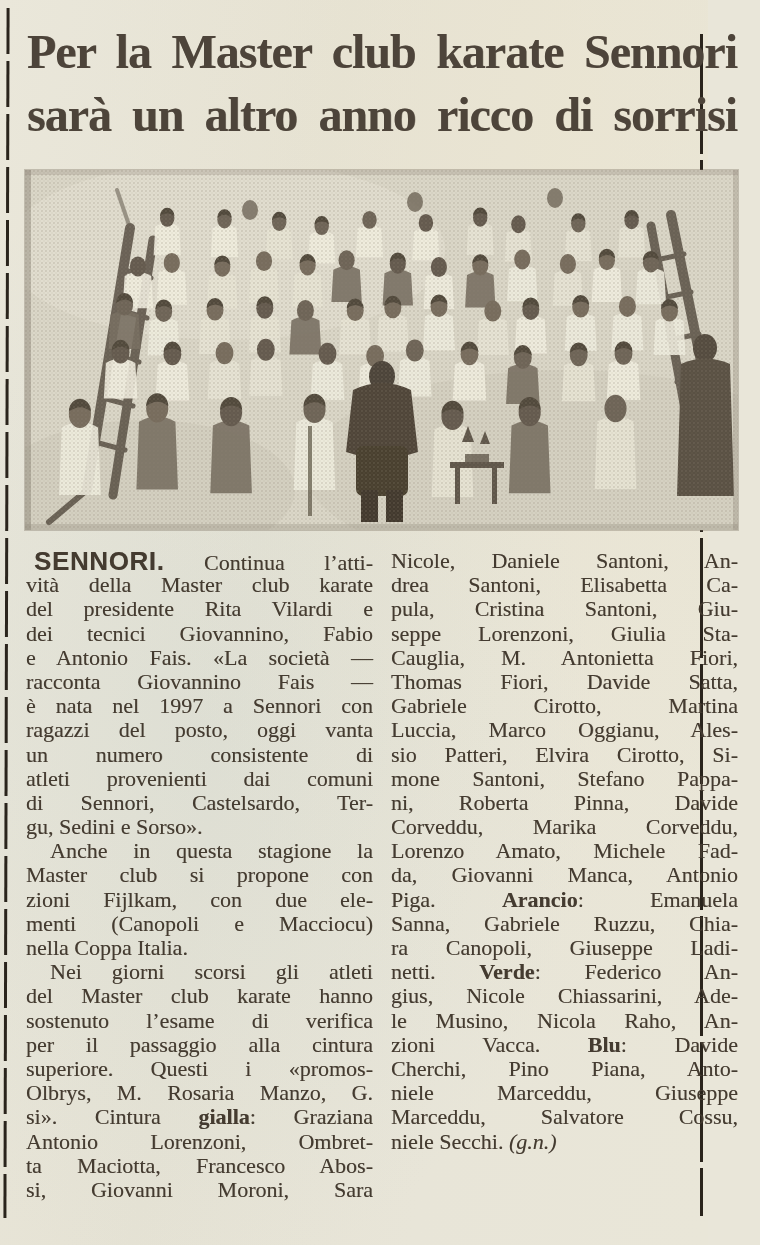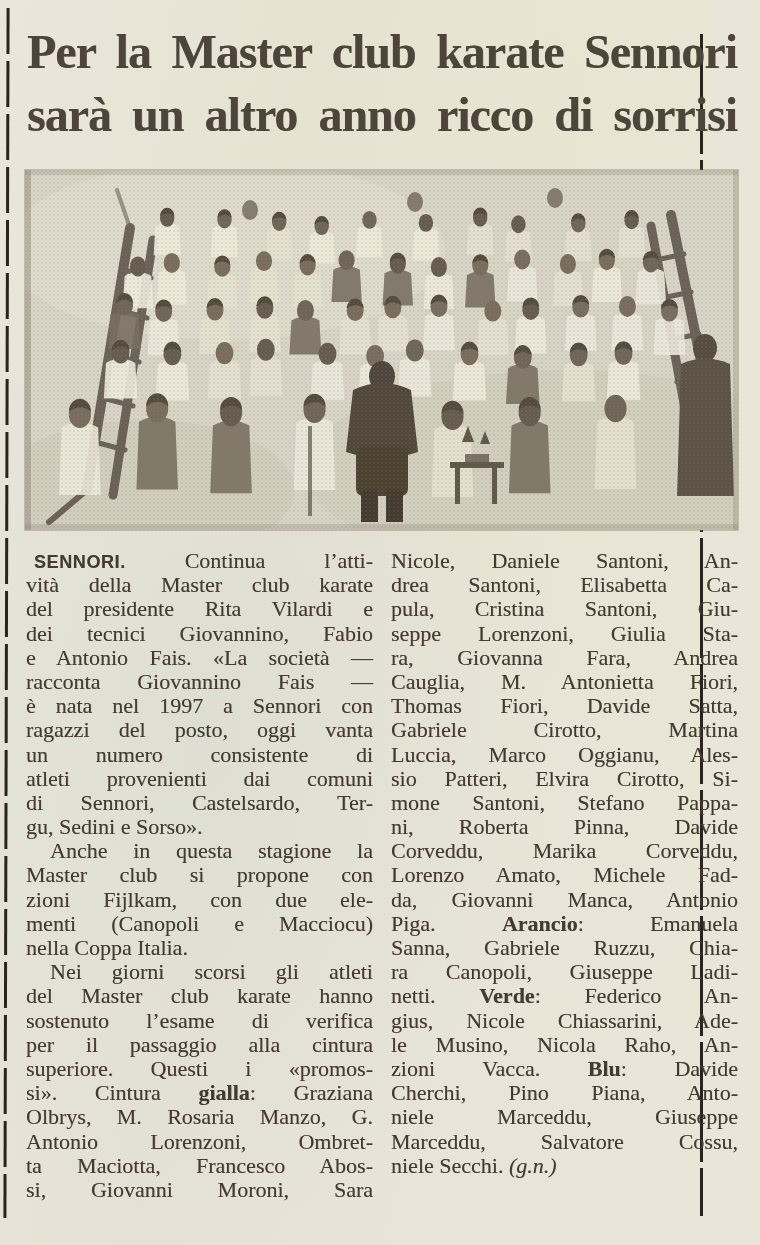--- a/index.html
+++ b/index.html
@@ -35,21 +35,21 @@
     position:absolute;left:26px;top:549px;width:712px;
     display:flex;gap:18px;
     font-size:22px;line-height:24.2px;color:#443b30;
     text-shadow:.3px .3px .35px rgba(64,54,44,.4);
   }
   .col{width:347px;}
   .line{text-align:justify;text-align-last:justify;height:24.2px;white-space:nowrap;}
   .line.end{text-align-last:left;white-space:normal;}
   .line.ind{text-indent:24px;}
   .line.ind-sm{text-indent:8px;}
-  .seg-lead{font-family:"Liberation Sans", sans-serif;font-weight:700;font-size:18px;letter-spacing:.6px;}
+  .seg-lead{font-family:"Liberation Sans", sans-serif;font-weight:700;font-size:26px;letter-spacing:.6px;}
   .seg-bold{font-weight:700;}
   .seg-italic{font-style:italic;}
 </style>
 </head>
 <body>
 
 <div class="page">
 
   <div class="rule rule-left"></div>
   <div class="rule rule-right"></div>
@@ -401,32 +401,31 @@
         <div class="line ind"><span>Anche in questa stagione la</span></div>
         <div class="line"><span>Master club si propone con</span></div>
         <div class="line"><span>zioni Fijlkam, con due ele-</span></div>
         <div class="line"><span>menti (Canopoli e Macciocu)</span></div>
         <div class="line end"><span>nella Coppa Italia.</span></div>
         <div class="line ind"><span>Nei giorni scorsi gli atleti</span></div>
         <div class="line"><span>del Master club karate hanno</span></div>
         <div class="line"><span>sostenuto l’esame di verifica</span></div>
         <div class="line"><span>per il passaggio alla cintura</span></div>
         <div class="line"><span>superiore. Questi i «promos-</span></div>
+        <div class="line"><span>Olbrys, M. Rosaria Manzo, G.</span></div>
         <div class="line"><span>si». Cintura </span><span class="seg-bold">gialla</span><span>: Graziana</span></div>
-        <div class="line"><span>Olbrys, M. Rosaria Manzo, G.</span></div>
         <div class="line"><span>Antonio Lorenzoni, Ombret-</span></div>
         <div class="line"><span>ta Maciotta, Francesco Abos-</span></div>
         <div class="line"><span>si, Giovanni Moroni, Sara</span></div>
       </div>
     <div class="col">
         <div class="line"><span>Nicole, Daniele Santoni, An-</span></div>
         <div class="line"><span>drea Santoni, Elisabetta Ca-</span></div>
         <div class="line"><span>pula, Cristina Santoni, Giu-</span></div>
         <div class="line"><span>seppe Lorenzoni, Giulia Sta-</span></div>
-        <div class="line"><span>ra, Giovanna Fara, Andrea</span></div>
         <div class="line"><span>Cauglia, M. Antonietta Fiori,</span></div>
         <div class="line"><span>Thomas Fiori, Davide Satta,</span></div>
         <div class="line"><span>Gabriele Cirotto, Martina</span></div>
         <div class="line"><span>Luccia, Marco Oggianu, Ales-</span></div>
         <div class="line"><span>sio Patteri, Elvira Cirotto, Si-</span></div>
         <div class="line"><span>mone Santoni, Stefano Pappa-</span></div>
         <div class="line"><span>ni, Roberta Pinna, Davide</span></div>
         <div class="line"><span>Corveddu, Marika Corveddu,</span></div>
         <div class="line"><span>Lorenzo Amato, Michele Fad-</span></div>
         <div class="line"><span>da, Giovanni Manca, Antonio</span></div>

